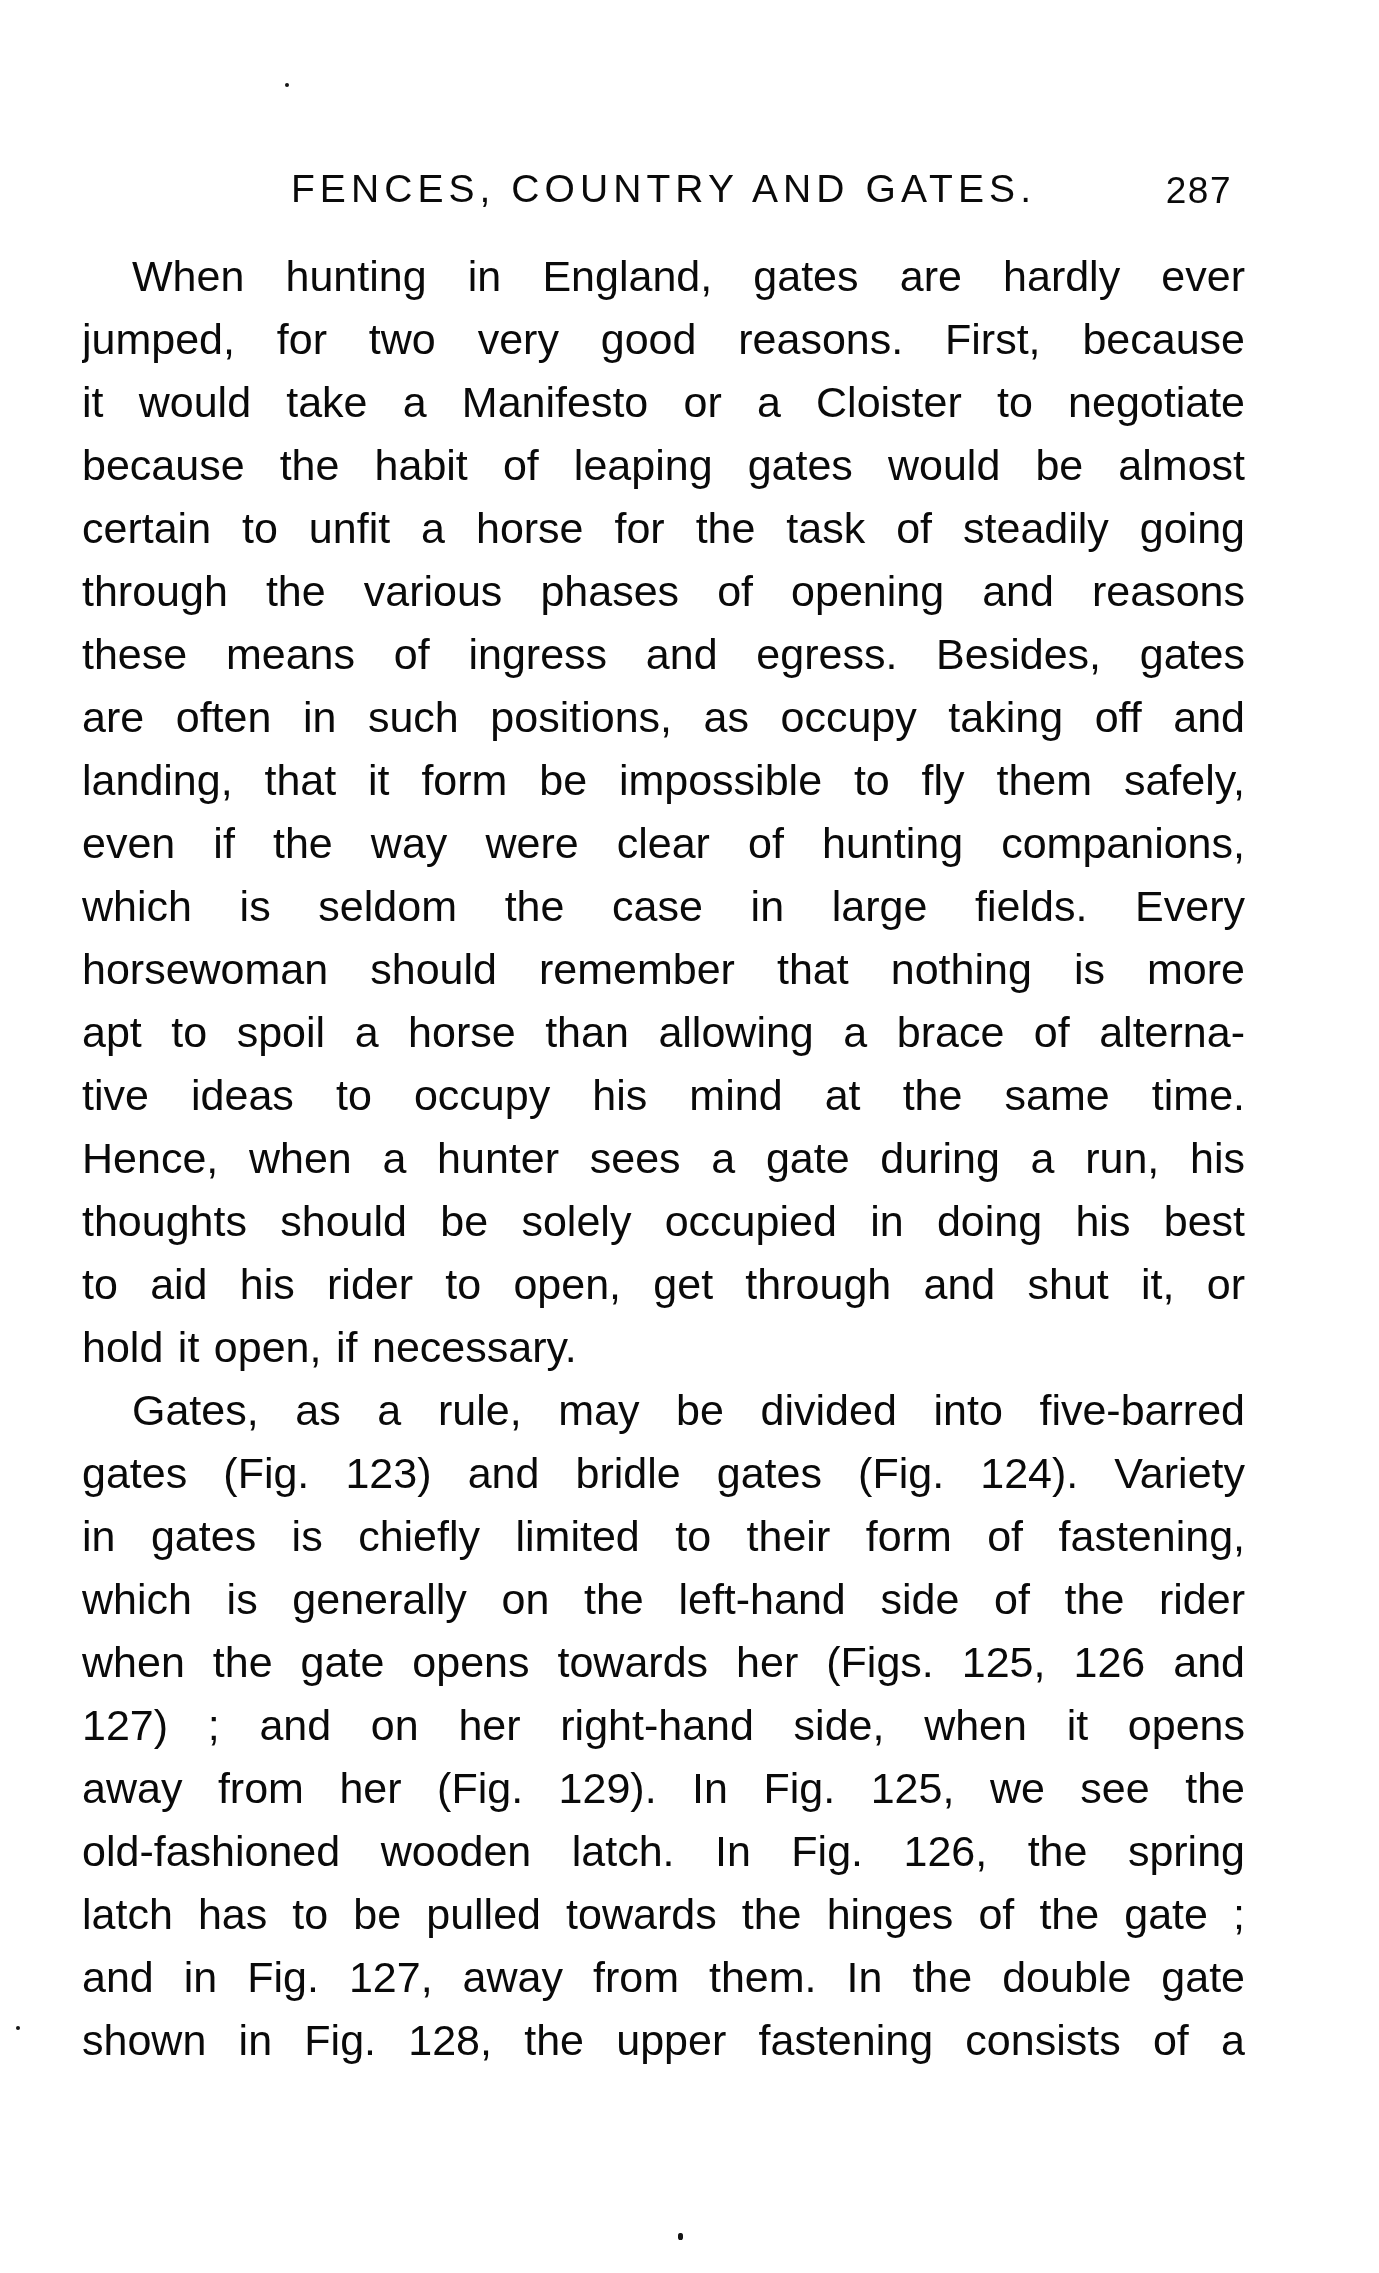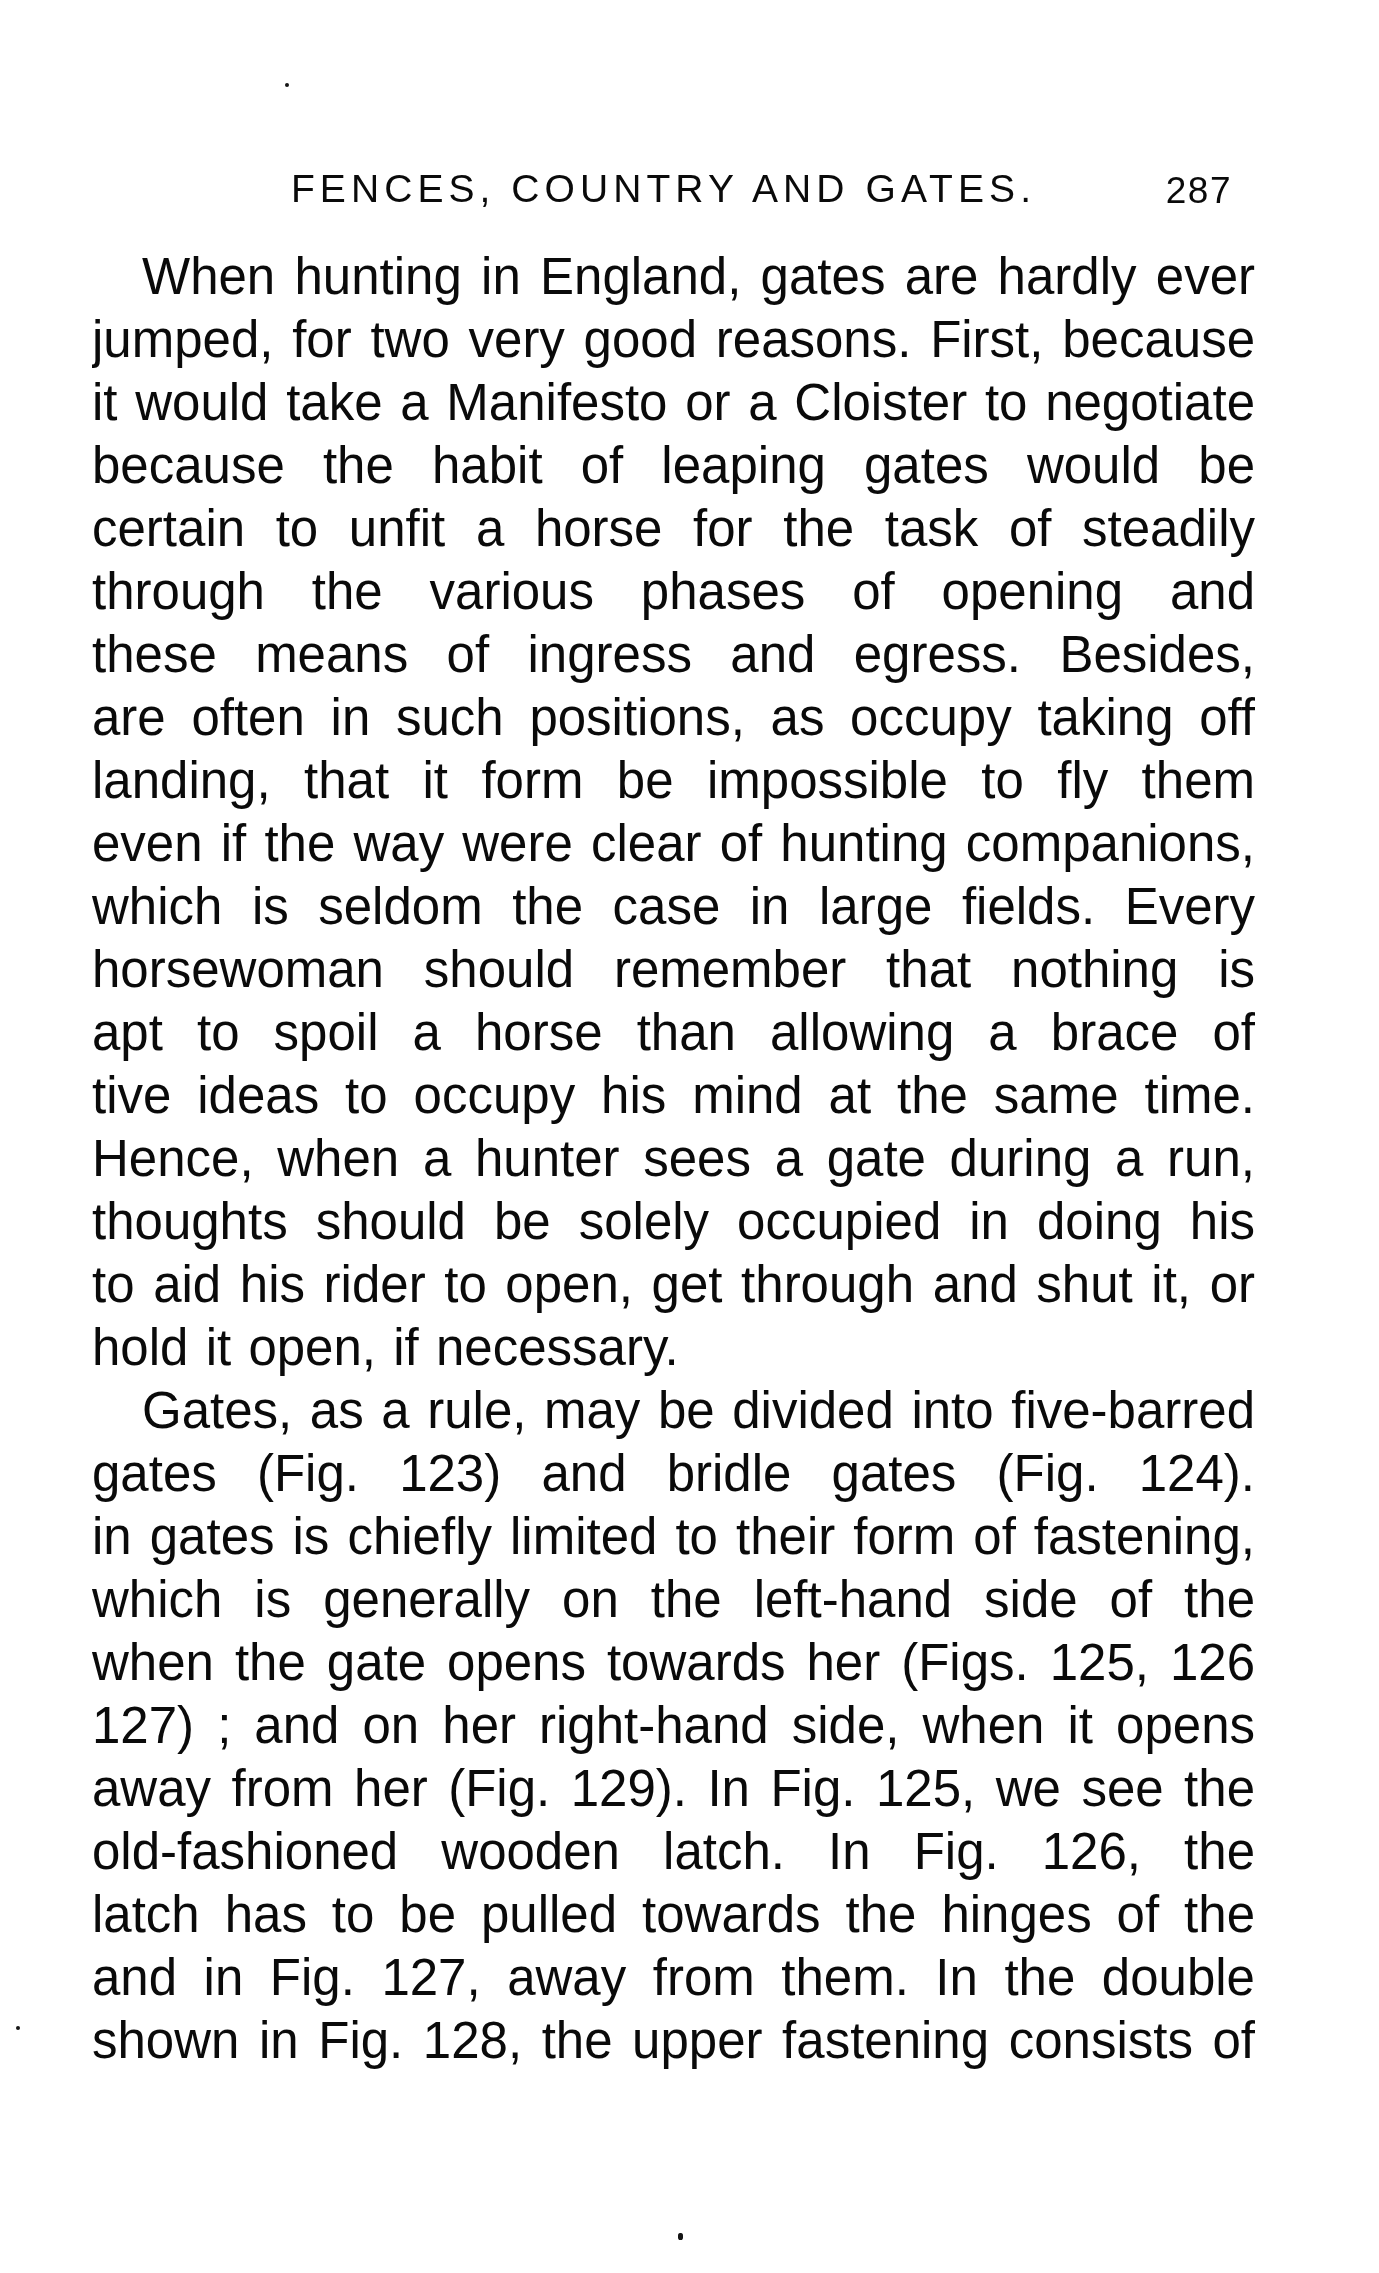--- a/index.html
+++ b/index.html
@@ -35,24 +35,24 @@
   .running-page {
     position: absolute;
     right: 13px;
     top: 2px;
     font-size: 37px;
     letter-spacing: 0.04em;
     line-height: 44px;
   }
   .body-text {
     position: absolute;
-    left: 92px;
+    left: 82px;
     top: 245px;
     width: 1163px;
-    font-size: 51px;
+    font-size: 43px;
     line-height: 63px;
     word-spacing: 0.06em;
   }
   .line {
     height: 63px;
     overflow: hidden;
     text-align: justify;
     text-align-last: justify;
   }
   .line.indent {
@@ -79,21 +79,21 @@
     <span class="running-title">FENCES, COUNTRY AND GATES.</span>
     <span class="running-page">287</span>
   </div>
 
   <div class="body-text">
       <div class="line indent">When hunting in England, gates are hardly ever</div>
       <div class="line">jumped, for two very good reasons.  First, because</div>
       <div class="line">it would take a Manifesto or a Cloister to negotiate</div>
       <div class="line">because the habit of leaping gates would be almost</div>
       <div class="line">certain to unfit a horse for the task of steadily going</div>
-      <div class="line">through the various phases of opening and negotiate</div>
+      <div class="line">through the various phases of opening and reasons</div>
       <div class="line">these means of ingress and egress.  Besides, gates</div>
       <div class="line">are often in such positions, as occupy taking off and</div>
       <div class="line">landing, that it form be impossible to fly them safely,</div>
       <div class="line">even if the way were clear of hunting companions,</div>
       <div class="line">which is seldom the case in large fields.  Every</div>
       <div class="line">horsewoman should remember that nothing is more</div>
       <div class="line">apt to spoil a horse than allowing a brace of alterna-</div>
       <div class="line">tive ideas to occupy his mind at the same time.</div>
       <div class="line">Hence, when a hunter sees a gate during a run, his</div>
       <div class="line">thoughts should be solely occupied in doing his best</div>

